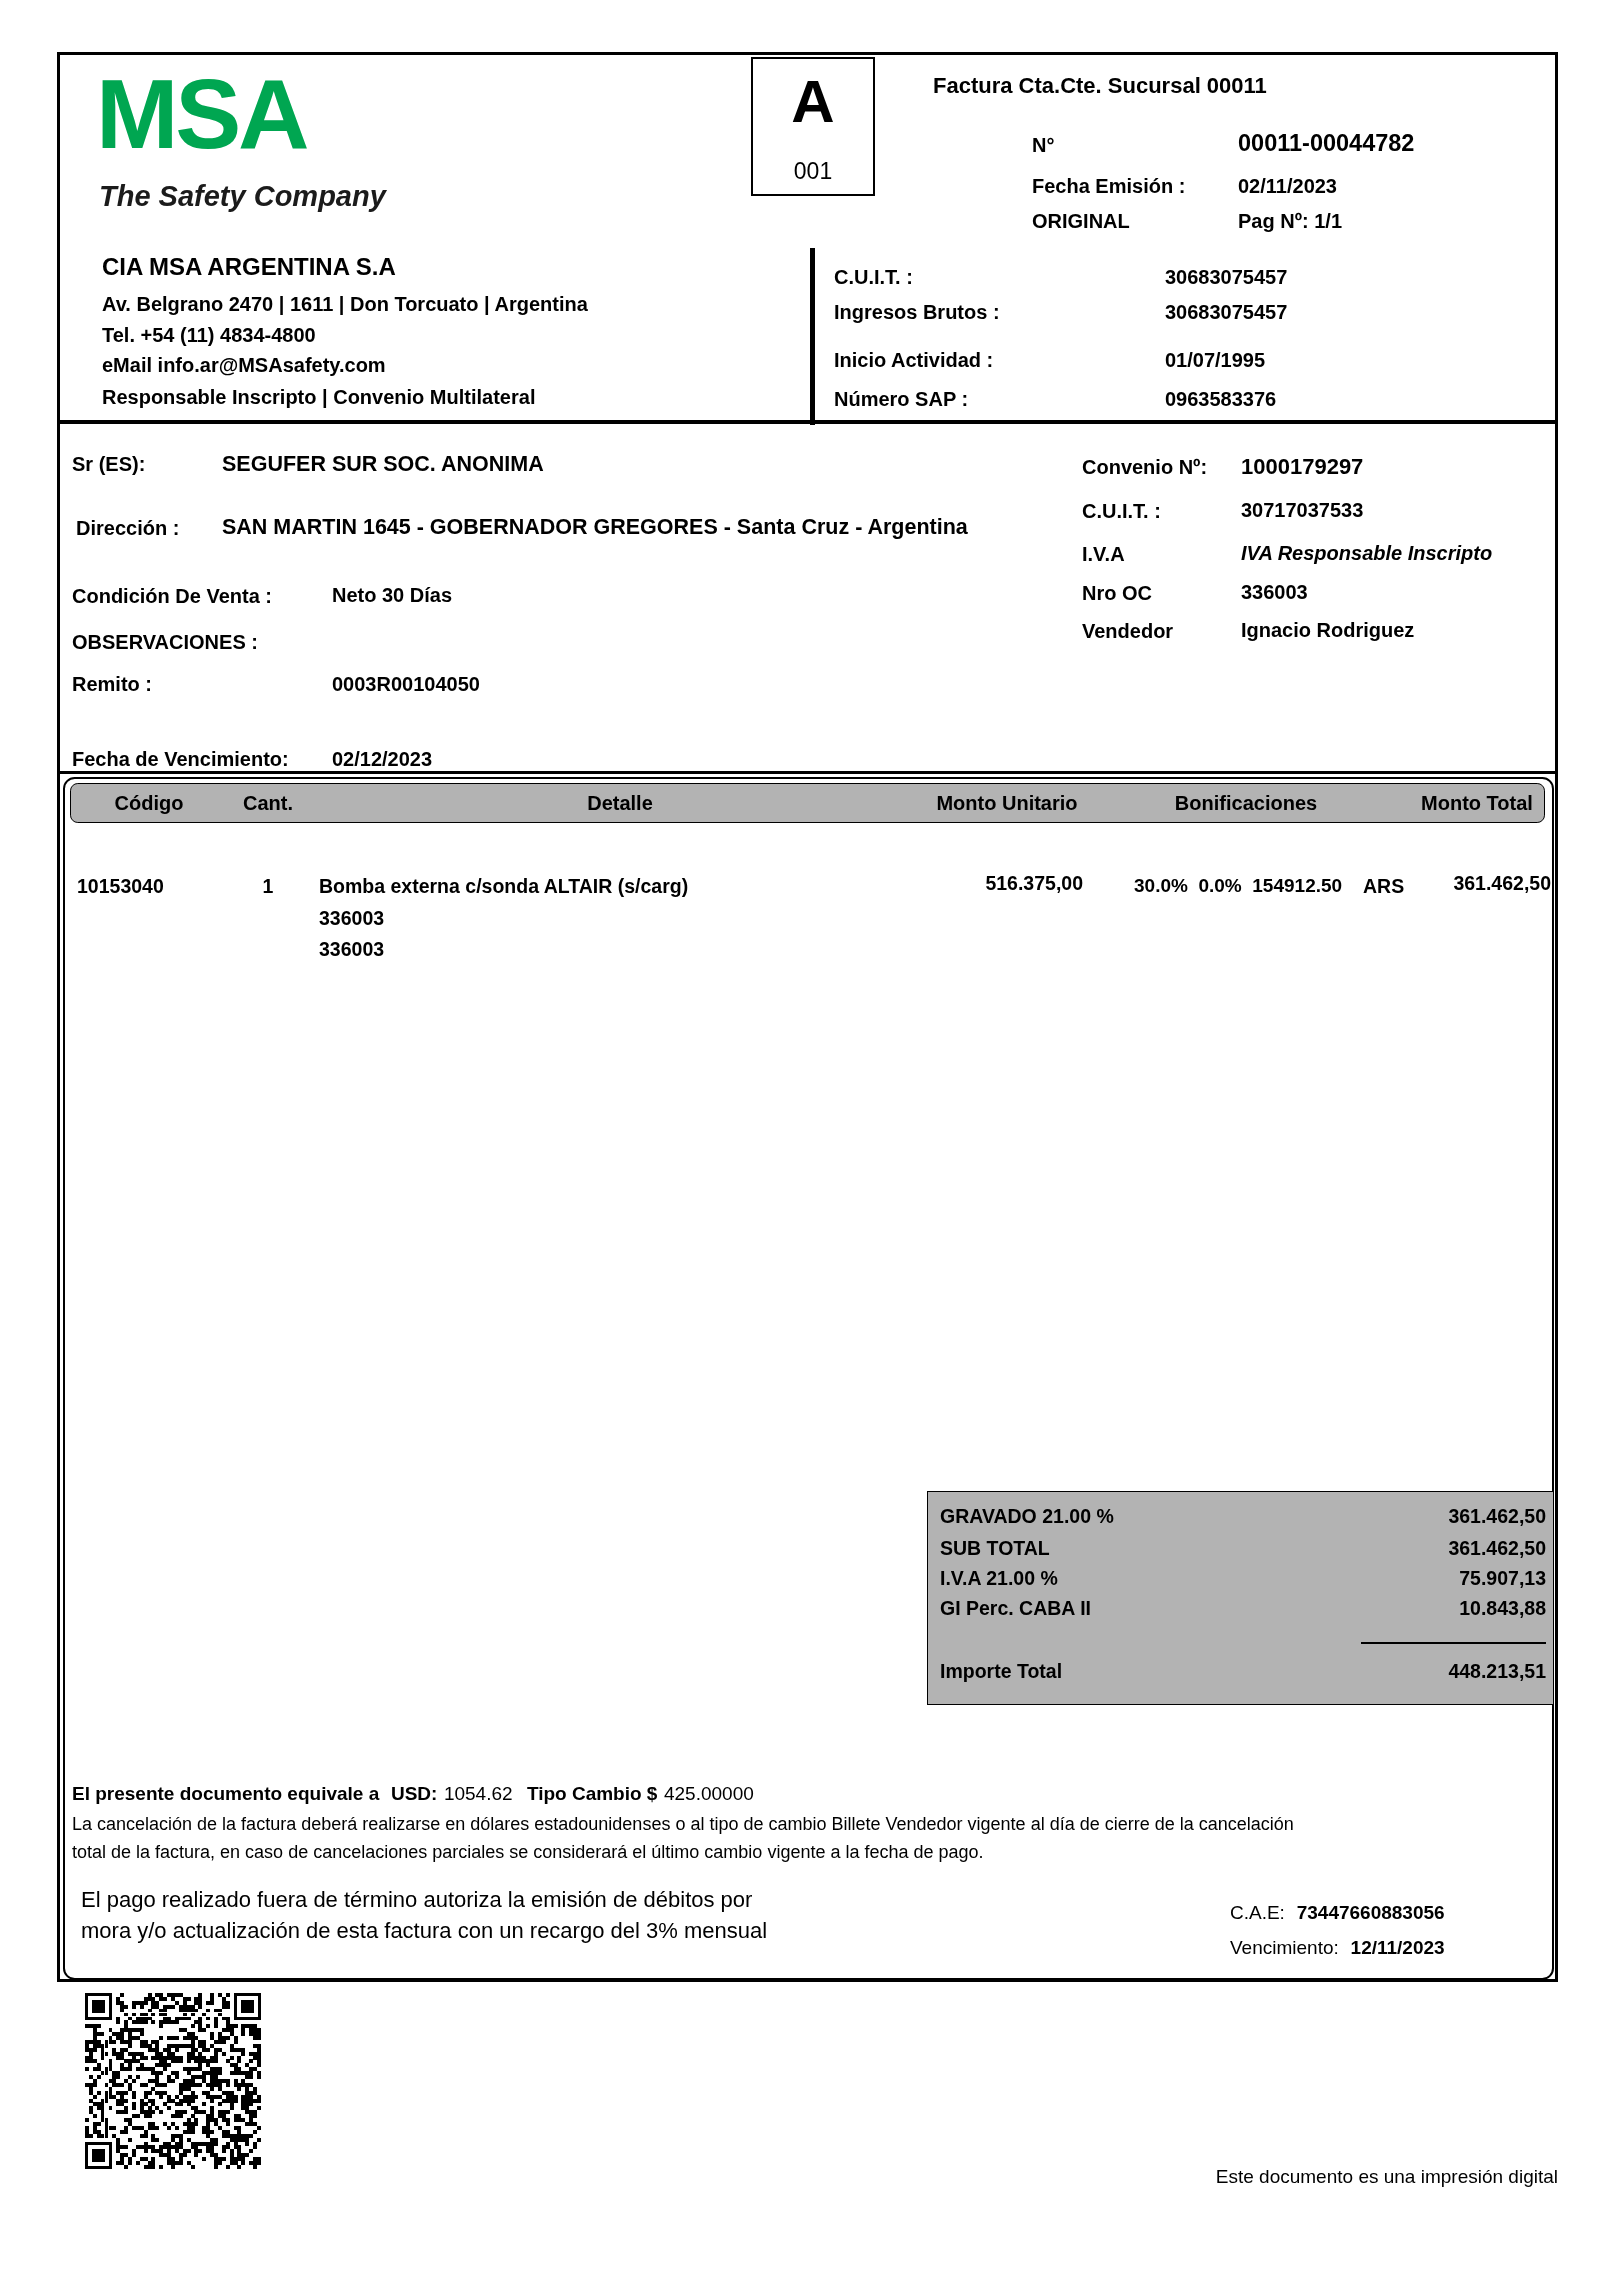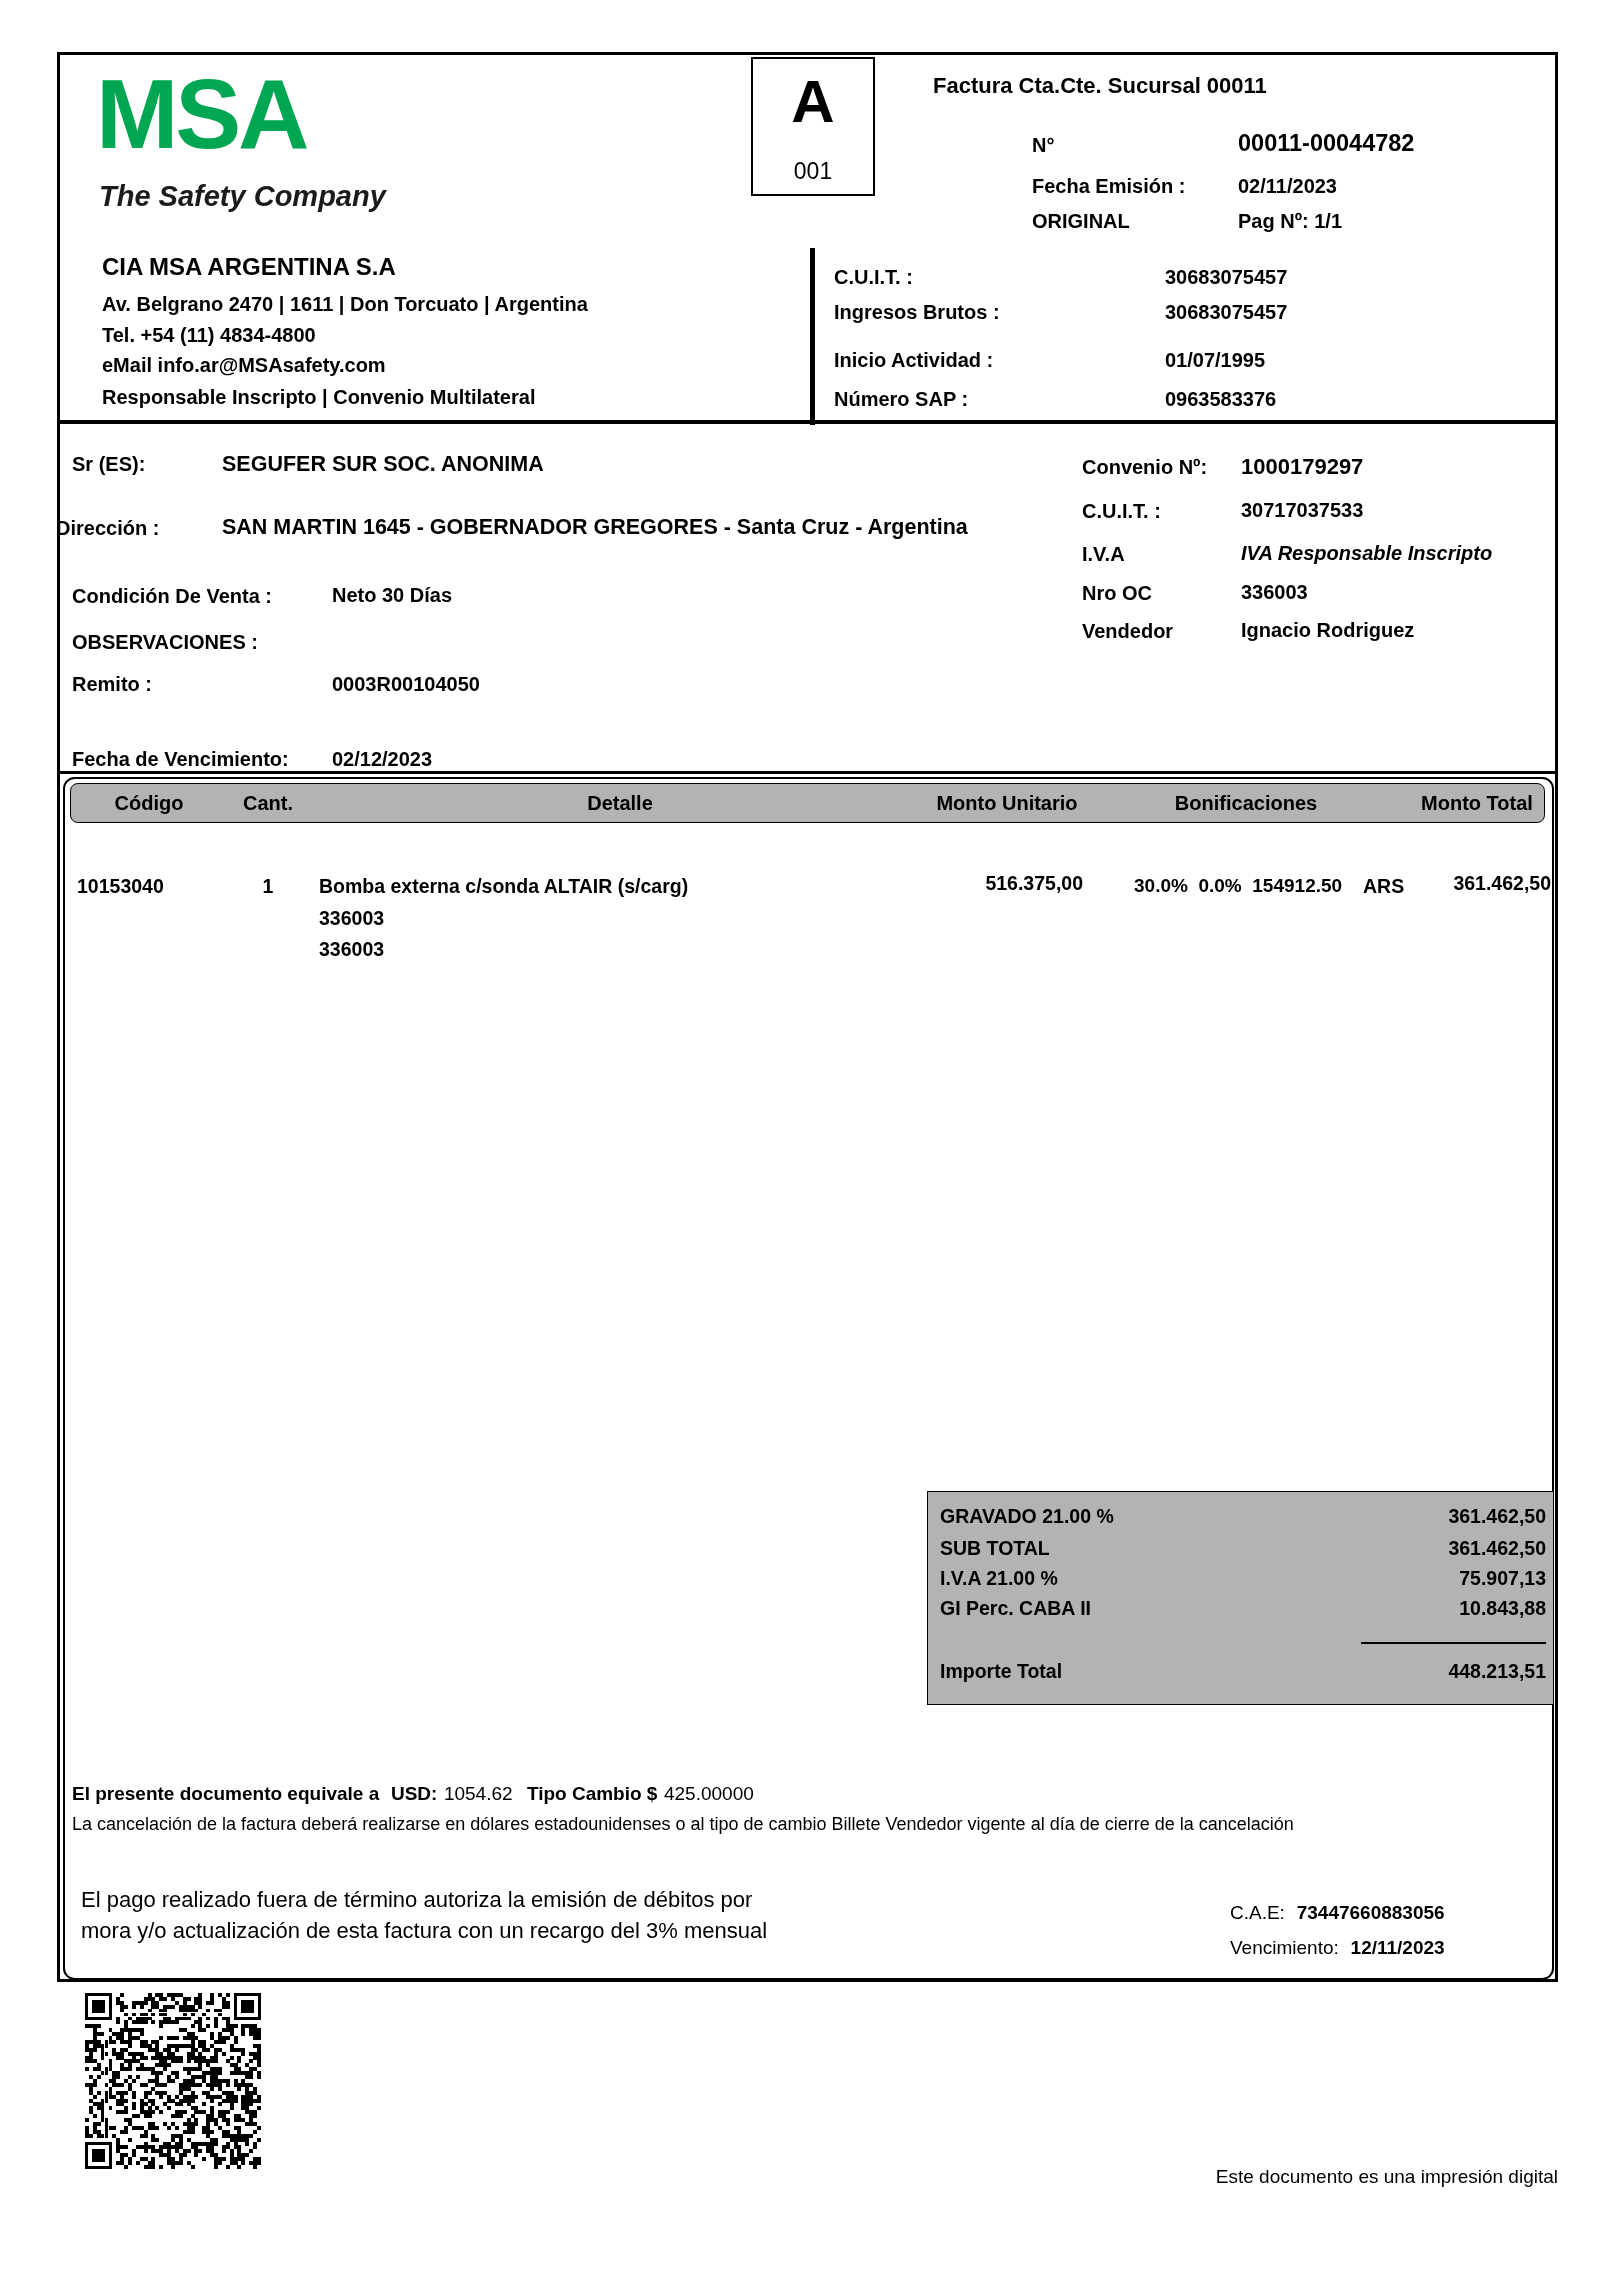--- a/index.html
+++ b/index.html
@@ -101,21 +101,21 @@
   <div class="abs hvalue" style="left:1165px; top:349px;">01/07/1995</div>
 
   <div class="abs hlabel" style="left:834px; top:388px;">Número SAP :</div>
   <div class="abs hvalue" style="left:1165px; top:388px;">0963583376</div>
 
   <div class="abs hdiv" style="top:420px; height:3.9px;"></div>
 
   <div class="abs hlabel" style="left:72px; top:453px;">Sr (ES):</div>
   <div class="abs b" style="left:222px; top:452px; font-size:21.5px;">SEGUFER SUR SOC. ANONIMA</div>
 
-  <div class="abs hlabel" style="left:56px; top:517px;">Dirección :</div>
+  <div class="abs hlabel" style="left:76px; top:517px;">Dirección :</div>
   <div class="abs b" style="left:222px; top:515px; font-size:21.5px;">SAN MARTIN 1645 - GOBERNADOR GREGORES - Santa Cruz - Argentina</div>
 
   <div class="abs hlabel" style="left:72px; top:585px;">Condición De Venta :</div>
   <div class="abs hvalue" style="left:332px; top:584px;">Neto 30 Días</div>
 
   <div class="abs hlabel" style="left:72px; top:631px;">OBSERVACIONES :</div>
 
   <div class="abs hlabel" style="left:72px; top:673px;">Remito :</div>
   <div class="abs hvalue" style="left:332px; top:673px;">0003R00104050</div>
 
@@ -183,20 +183,21 @@
 
   <div class="abs equiv">
     <span class="b">El presente documento equivale a</span>
     <span class="b" style="margin-left:11.7px;">USD:</span>
     <span style="margin-left:6.5px;">1054.62</span>
     <span class="b" style="margin-left:14.3px;">Tipo Cambio $</span>
     <span style="margin-left:6.5px;">425.00000</span>
   </div>
 
   <div class="abs legal" style="top:1814px;">La cancelación de la factura deberá realizarse en dólares estadounidenses o al tipo de cambio Billete Vendedor vigente al día de cierre de la cancelación</div>
+  <div class="abs legal" style="top:1842px;">total de la factura, en caso de cancelaciones parciales se considerará el último cambio vigente a la fecha de pago.</div>
 
   <div class="abs late" style="top:1887px;">El pago realizado fuera de término autoriza la emisión de débitos por</div>
   <div class="abs late" style="top:1918px;">mora y/o actualización de esta factura con un recargo del 3% mensual</div>
 
   <div class="abs cae" style="top:1902px;">
     <span>C.A.E:</span>
     <span class="b" style="margin-left:6.5px;">73447660883056</span>
   </div>
   <div class="abs cae" style="top:1937px;">
     <span>Vencimiento:</span>

